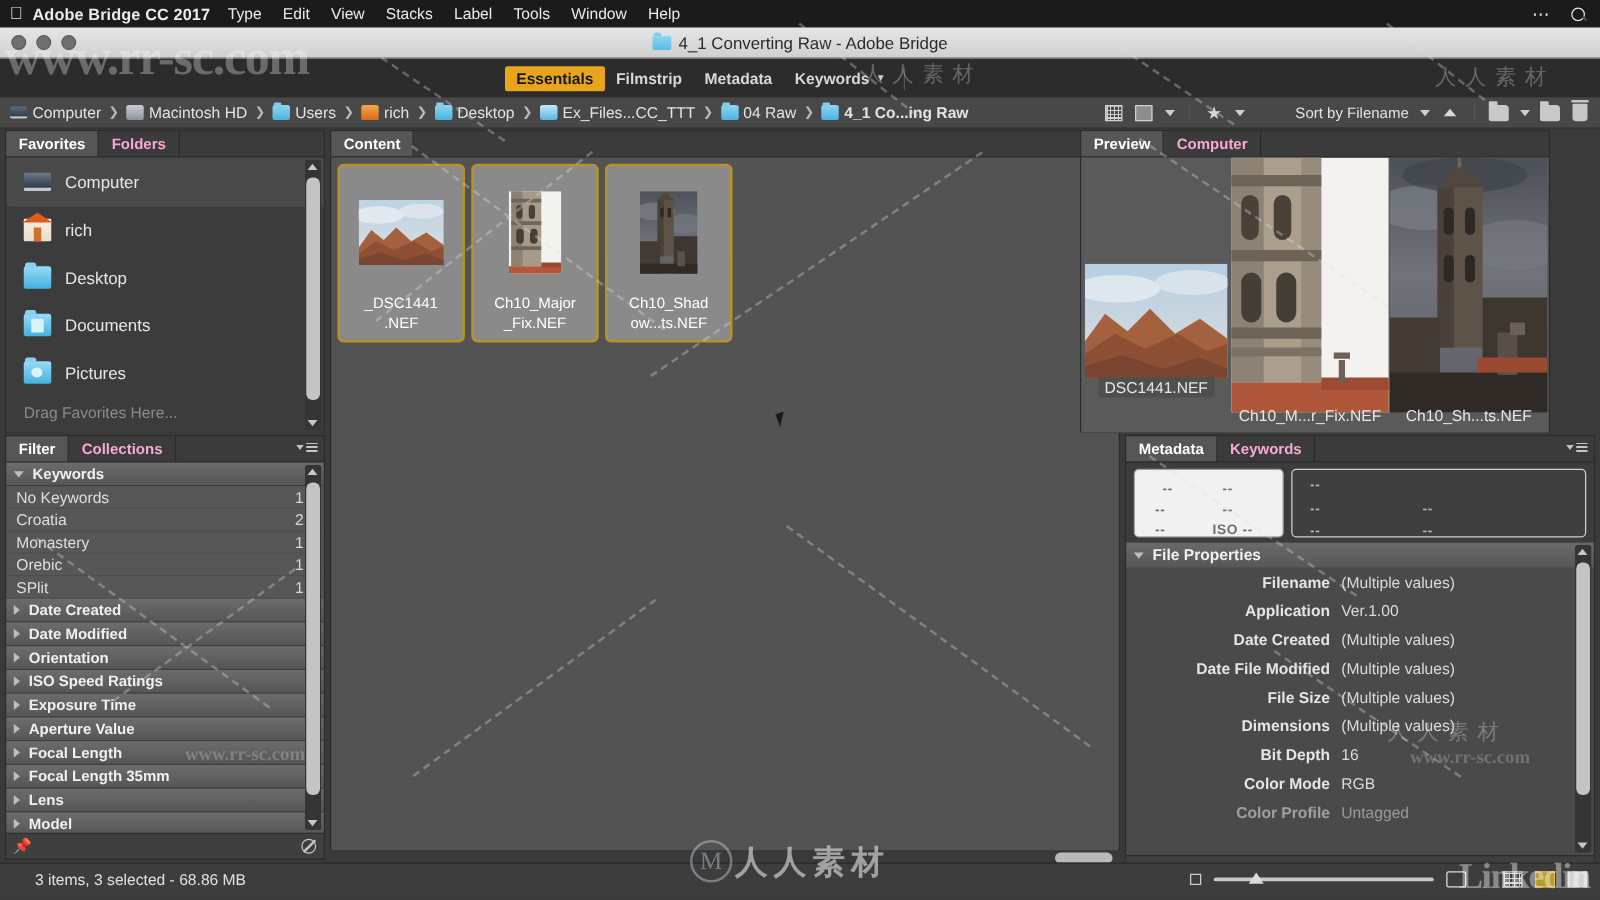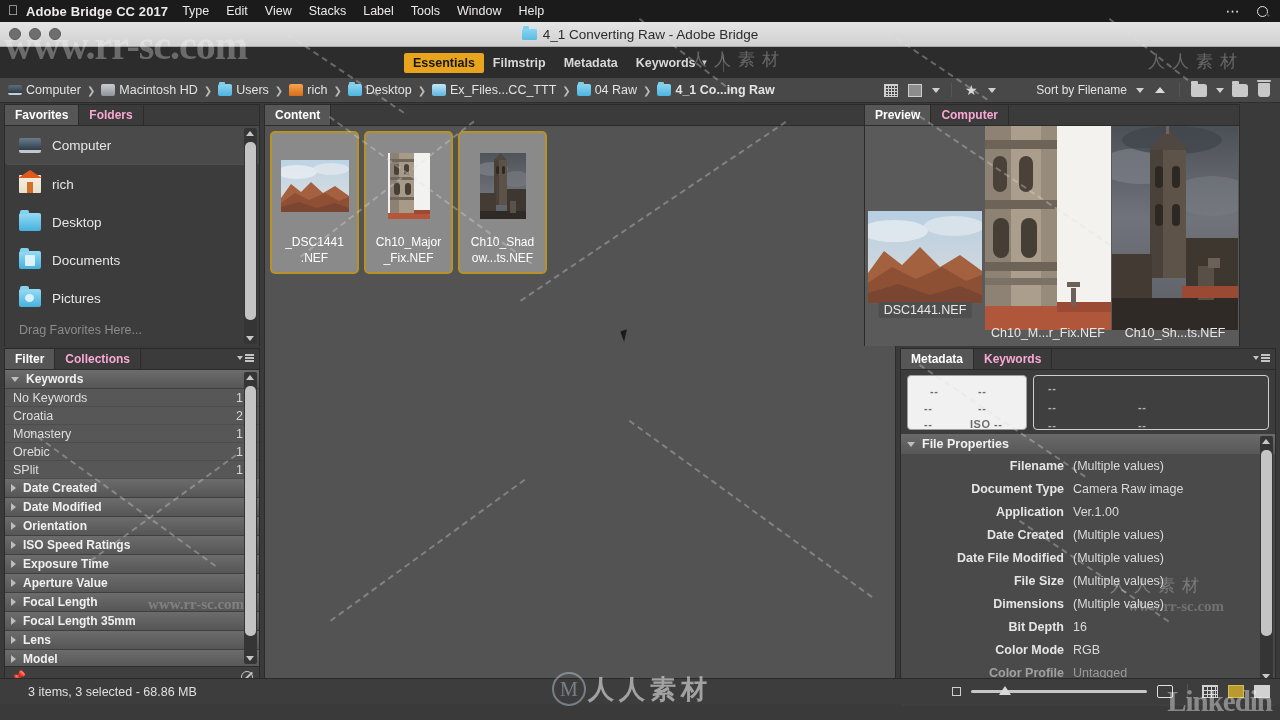--- a/index.html
+++ b/index.html
@@ -148,21 +148,21 @@
   .kw-row .cnt{color:#d6d6d6;}
   .filter-foot{height:20px;background:#3f3f3f;border-top:1px solid #2d2d2d;display:flex;align-items:center;justify-content:space-between;padding:0 6px;}
   .pin{color:#d0d0d0;font-size:12px;}
   .nosign{width:12px;height:12px;border:1.6px solid #c6c6c6;border-radius:50%;position:relative;}
   .nosign::after{content:"";position:absolute;left:-1px;top:4px;width:13px;height:1.6px;background:#c6c6c6;transform:rotate(-45deg);}
 
   
   #content{left:264px;top:104px;width:632px;height:584px;}
   .content-body{position:relative;height:561px;background:#535353;overflow:hidden;}
   .thumbs{display:flex;gap:5px;padding:5px 0 0 5px;}
-  .thumb-cell{width:89px;height:143px;background:#8a8a8a;border:2px solid #b79229;border-radius:5px;
+  .thumb-cell{width:102px;height:143px;background:#8a8a8a;border:2px solid #b79229;border-radius:5px;
      display:flex;flex-direction:column;align-items:center;padding-top:20px;}
   .thumb-img{width:68px;height:66px;display:flex;align-items:center;justify-content:center;}
   .tname{margin-top:auto;padding-bottom:6px;color:#fff;font-size:12px;text-align:center;line-height:1.35;}
 
   
   #preview{left:864px;top:104px;width:376px;height:242px;}
   .prev-body{height:220px;background:#5a5a5a;display:flex;align-items:stretch;overflow:hidden;position:relative;}
   .prev-cell{position:relative;display:flex;flex-direction:column;justify-content:center;align-items:center;}
   .prev-label{position:absolute;bottom:6px;left:50%;transform:translateX(-50%);
      color:#e8e8e8;font-size:12.5px;white-space:nowrap;}
@@ -177,21 +177,21 @@
   .md-card.dark .d{color:#b3b3b3;}
   .md-list{height:250px;overflow:hidden;background:#4a4a4a;position:relative;}
   .md-section{height:20px;display:flex;align-items:center;gap:7px;padding-left:6px;
     background:linear-gradient(#6a6a6a,#575757);color:#f0f0f0;font-size:12.5px;font-weight:bold;}
   .md-row{height:23px;display:flex;align-items:center;font-size:12.5px;}
   .md-key{width:172px;text-align:right;padding-right:9px;color:#e5e5e5;font-weight:bold;}
   .md-val{color:#dadada;}
   .md-foot{height:22px;background:#3f3f3f;border-top:1px solid #2d2d2d;display:flex;align-items:center;justify-content:flex-end;padding-right:8px;}
 
   
-  .statusbar{position:absolute;left:0;bottom:16px;width:1280px;height:26px;background:#3d3d3d;border-top:1px solid #2a2a2a;
+  .statusbar{position:absolute;left:0;bottom:4px;width:1280px;height:26px;background:#3d3d3d;border-top:1px solid #2a2a2a;
      display:flex;align-items:center;}
   .status-text{color:#e0e0e0;font-size:12.5px;padding-left:28px;}
   .sb-right{margin-left:auto;display:flex;align-items:center;gap:10px;padding-right:10px;}
   .zoom-sm{width:9px;height:9px;border:1.5px solid #cfcfcf;}
   .zoom-lg{width:16px;height:13px;border:1.8px solid #e0e0e0;border-radius:2px;}
   .slider{width:176px;height:3px;background:#c8c8c8;border-radius:2px;position:relative;}
   .slider .knob{position:absolute;left:28px;top:-4px;width:0;height:0;
      border-left:6px solid transparent;border-right:6px solid transparent;border-bottom:9px solid #dadada;}
   .viewbtn{width:16px;height:13px;}
   .v-grid{background:repeating-linear-gradient(#d2d2d2 0 1px,transparent 1px 4px),
@@ -677,24 +677,20 @@
     <div class="md-list">
       <div class="md-section">
         <span class="tri open"></span>
         <span>File Properties</span>
       </div>
       <div class="md-row">
         <span class="md-key">Filename</span>
         <span class="md-val">(Multiple values)</span>
         </div>
       <div class="md-row">
-        <span class="md-key">Document Type</span>
-        <span class="md-val">Camera Raw image</span>
-        </div>
-      <div class="md-row">
         <span class="md-key">Application</span>
         <span class="md-val">Ver.1.00</span>
         </div>
       <div class="md-row">
         <span class="md-key">Date Created</span>
         <span class="md-val">(Multiple values)</span>
         </div>
       <div class="md-row">
         <span class="md-key">Date File Modified</span>
         <span class="md-val">(Multiple values)</span>

